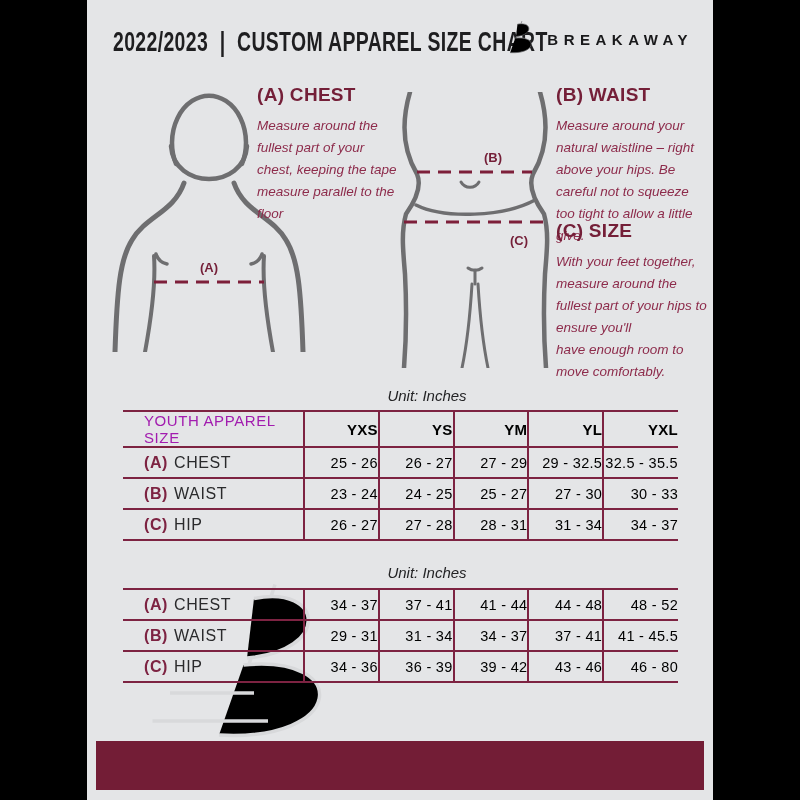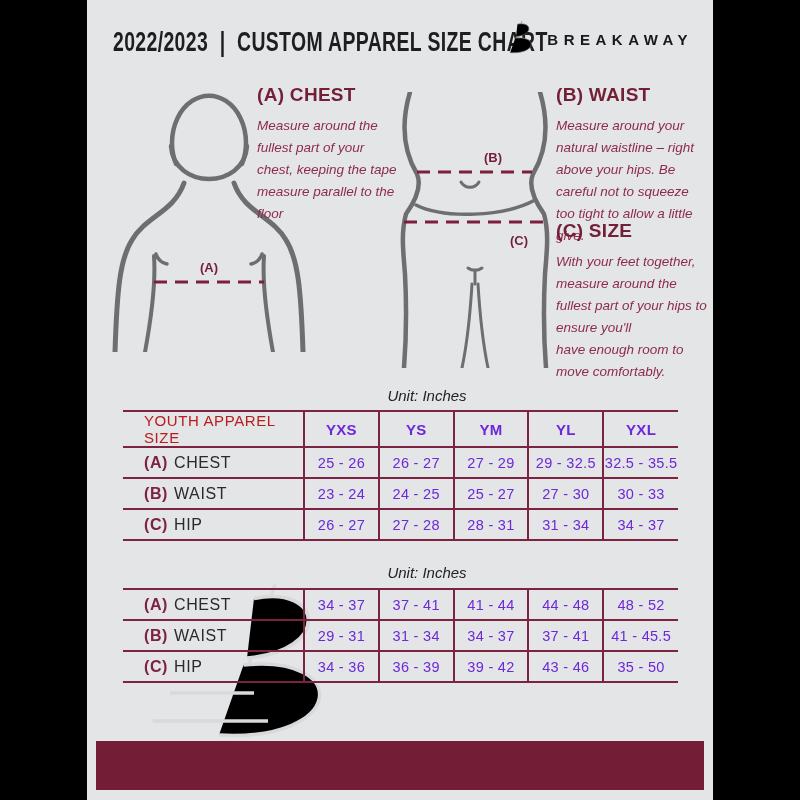--- a/index.html
+++ b/index.html
@@ -41,27 +41,27 @@
   .fig-stroke{stroke:var(--figure-stroke);fill:none;stroke-linecap:round;}
 
   
   .tbl-title{position:absolute;left:0;width:626px;text-align:center;font-weight:bold;
     font-size:17px;color:#2b2b2d;letter-spacing:.3px;z-index:1;}
   .tbl-unit{position:absolute;left:0;width:626px;text-align:center;font-style:italic;
     font-size:15px;color:var(--ink);z-index:1;margin-left:27px;}
   table.size-table{position:absolute;left:36px;width:555px;border-collapse:collapse;
     table-layout:fixed;z-index:1;background:transparent;}
   .size-table td{border:2px solid var(--table-border);height:31px;vertical-align:middle;
-    text-align:center;font-size:14.5px;color:#6d28d9;letter-spacing:.3px;}
+    text-align:right;font-size:14.5px;color:#000000;letter-spacing:.3px;}
   .size-table tr.hdr td{height:33px;}
   .size-table td:first-child{border-left:none;text-align:left;padding-left:21px;}
   .size-table td:last-child{border-right:none;}
   .size-table td.size-code{font-weight:bold;font-size:15px;}
   .size-table td.row-head{font-size:16px;color:#2a2a2c;letter-spacing:.6px;}
-  .size-table td.col-head{font-size:15px;color:#b91c1c;letter-spacing:.6px;}
+  .size-table td.col-head{font-size:15px;color:#a21caf;letter-spacing:.6px;}
   .pfx{font-weight:bold;color:var(--table-border);margin-right:6px;}
 
   
   .footer-bar{position:absolute;left:9px;top:741px;width:608px;height:49px;
     background:var(--footer);z-index:2;}
 </style>
 </head>
 <body>
 
 <div class="stage">
@@ -217,20 +217,20 @@
         <td>34 - 37</td>
         <td>37 - 41</td>
         <td>41 - 45.5</td>
       </tr>
       <tr>
         <td class="row-head"><span class="pfx">(C)</span><span>HIP</span></td>
         <td>34 - 36</td>
         <td>36 - 39</td>
         <td>39 - 42</td>
         <td>43 - 46</td>
-        <td>35 - 50</td>
+        <td>46 - 80</td>
       </tr>
     </tbody>
       </table>
 
     <div class="footer-bar"></div>
   </div>
 </div>
 
 </body></html>

